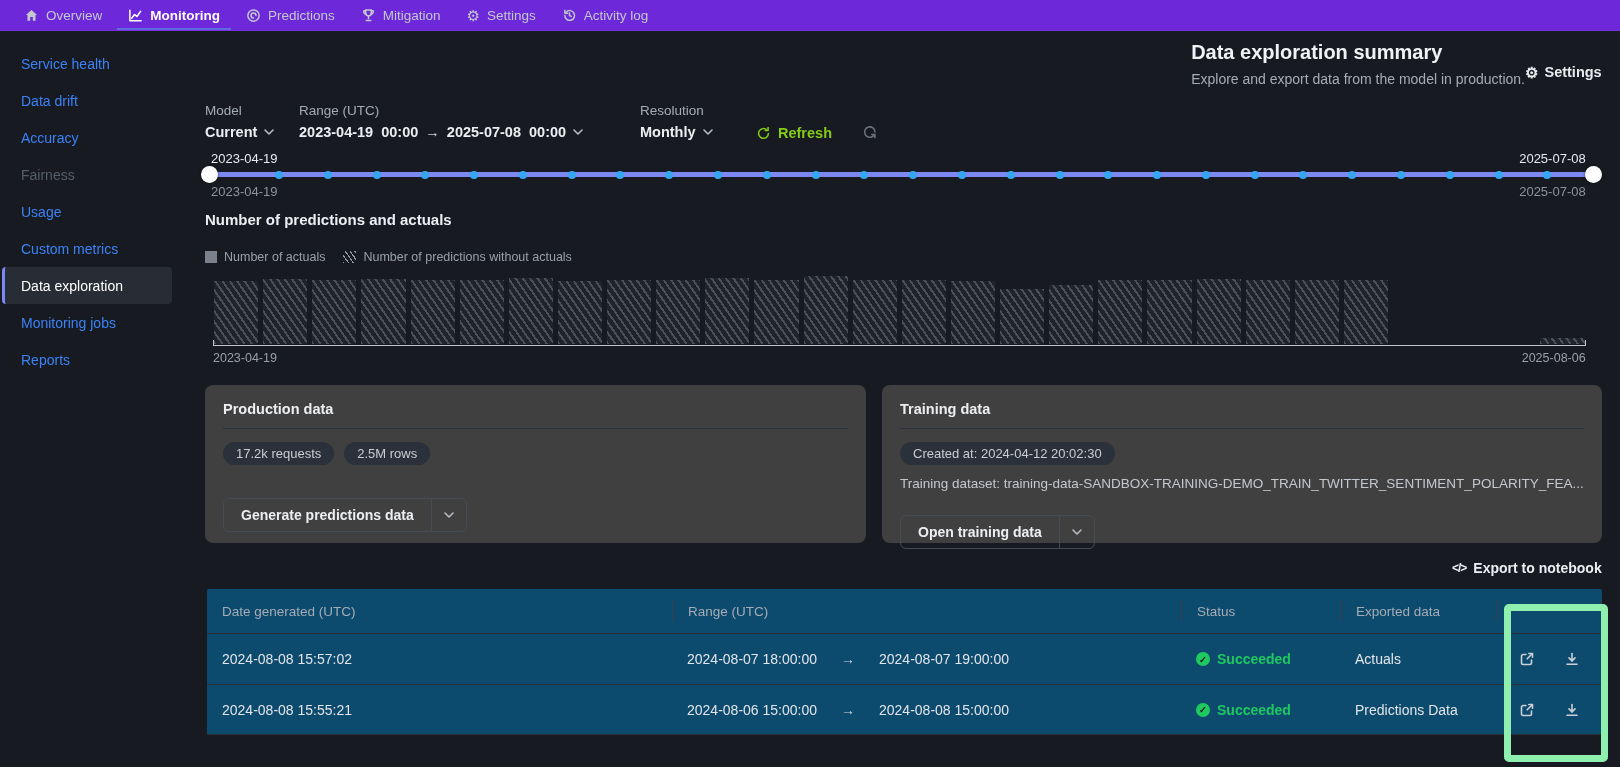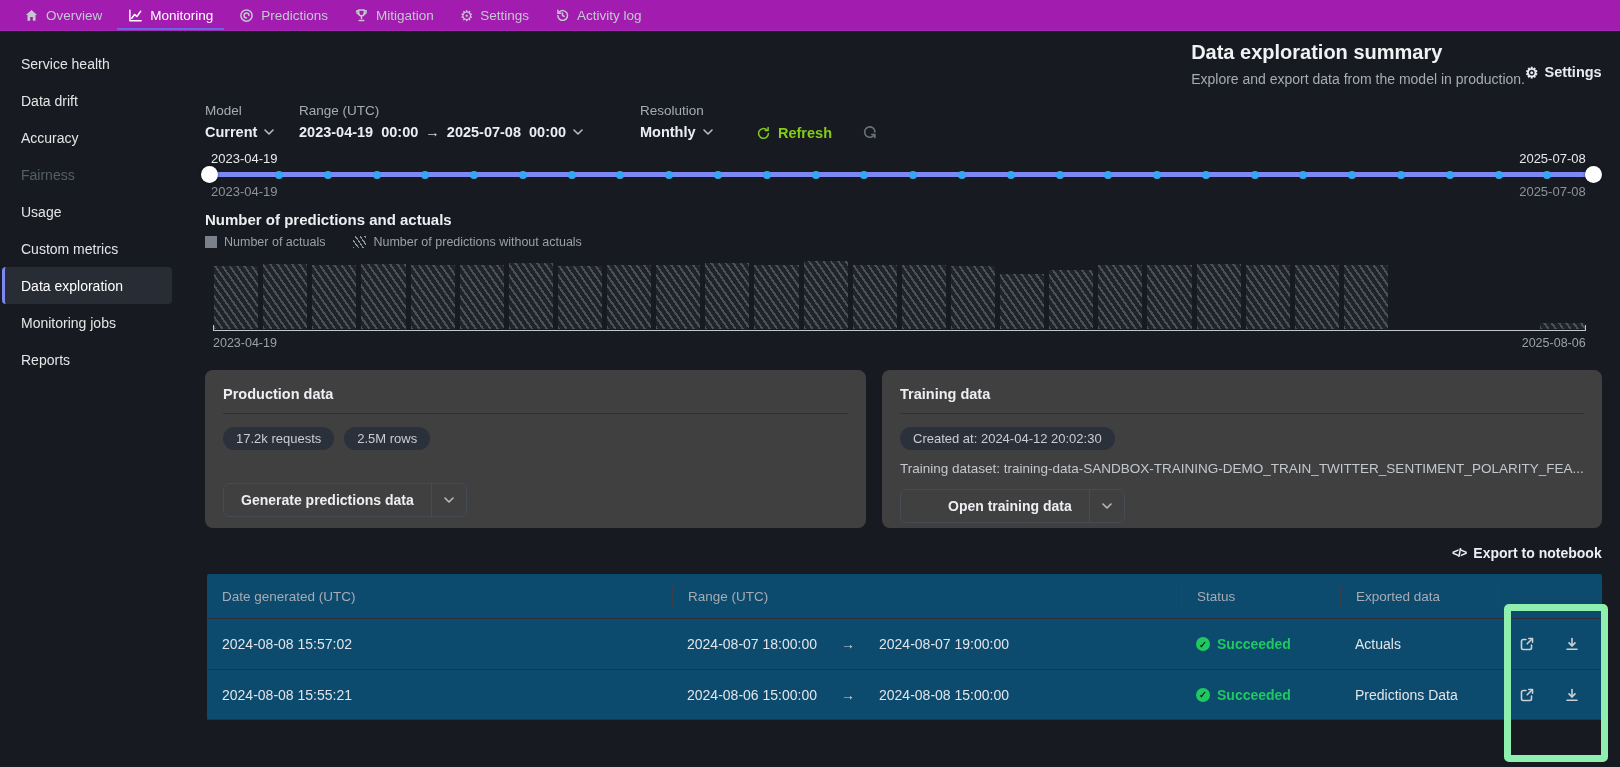--- a/index.html
+++ b/index.html
@@ -2,32 +2,32 @@
 <html><head>
 <meta charset="utf-8">
 <style>
   * { margin:0; padding:0; box-sizing:border-box; }
   html,body { width:1620px; height:767px; overflow:hidden; background:#171b21;
     font-family:"Liberation Sans", sans-serif; color:#e7e9ec; }
   svg { display:block; }
   .stroke { fill:none; stroke:currentColor; stroke-width:1.6; stroke-linecap:round; stroke-linejoin:round; }
 
   
-  .topnav { height:31px; display:flex; align-items:stretch; padding-left:11px; background:#a21caf;
+  .topnav { height:31px; display:flex; align-items:stretch; padding-left:11px; background:#6d28d9;
     border-bottom:1px solid rgba(255,255,255,0.05); }
   .nav-item { display:flex; align-items:center; gap:7px; padding:0 13px; font-size:13.5px; color:#c3c8ce;
     position:relative; cursor:pointer; }
-  .nav-item.active { color:#ffffff; font-weight:normal; }
+  .nav-item.active { color:#ffffff; font-weight:bold; }
   .nav-item.active::after { content:""; position:absolute; left:2px; right:2px; bottom:0; height:2.5px; background:#5f6ae4; }
   .nav-item .ico { width:15px; height:15px; }
 
   
   .shell { display:flex; height:736px; }
   .sidebar { width:200px; flex:0 0 200px; padding-top:14px; }
-  .side-item { height:37px; display:flex; align-items:center; padding-left:16px; font-size:14px; color:#e5e5e5;
+  .side-item { height:37px; display:flex; align-items:center; padding-left:16px; font-size:14px; color:#3b82f6;
     margin:0 28px 0 2px; border-left:3px solid transparent; border-radius:4px; cursor:pointer; }
   .side-item.dim { color:#565e68; }
   .side-item.active { background:#272c35; border-left-color:#7d88f2; color:#fff; }
   .main { flex:1; padding:0 20px 0 5px; }
 
   
   .head-row { display:flex; justify-content:flex-end; margin-top:10px; }
   .page-title { font-size:20px; font-weight:bold; color:#f1f2f4; }
   .page-sub { margin-top:7px; font-size:14px; color:#a6acb4; }
   .settings-btn { display:flex; align-items:center; gap:6px; font-size:14.5px; font-weight:bold; color:#e9ebee;
@@ -56,21 +56,21 @@
     box-shadow:0 0 3px rgba(0,0,0,0.5); cursor:pointer; }
   .sl-handle.left { left:-4px; } .sl-handle.right { right:0px; }
   .sl-lab { position:absolute; font-size:13px; }
   .lab-tl { left:6px; top:0; color:#e7e9ec; }
   .lab-bl { left:6px; top:33px; color:#8d939c; }
   .lab-tr { right:16px; top:0; color:#e7e9ec; }
   .lab-br { right:16px; top:33px; color:#8d939c; }
 
   
   .chart-title { margin-top:12px; font-size:15px; font-weight:bold; color:#eceef1; }
-  .legend { display:flex; gap:28px; margin-top:7px; font-size:12.5px; color:#9aa0a8; align-items:center; }
+  .legend { display:flex; gap:18px; margin-top:22px; font-size:12.5px; color:#9aa0a8; align-items:center; }
   .leg-item { display:flex; align-items:center; gap:7px; }
   .sw-solid { width:12px; height:12px; background:#7b818a; }
   .sw-hatch { width:13px; height:12px;
     background:repeating-linear-gradient(55deg,#8d939c 0 1.2px, transparent 1.2px 4px); }
   .chart { position:relative; height:72px; margin:10px 16px 0 8px; border-bottom:1px solid #c2c6cc; }
   .chart::before, .chart::after { content:""; position:absolute; bottom:0; width:1px; height:5px; background:#c2c6cc; }
   .chart::before { left:0; } .chart::after { right:0; }
   .bars { position:absolute; left:1px; right:1px; top:0; bottom:1px; display:flex; align-items:flex-end; gap:5px; }
   .bar { flex:1; background-color:rgba(255,255,255,0.04);
     background-image:repeating-linear-gradient(55deg,#4a5059 0 2px, transparent 2px 6px); }
@@ -82,21 +82,21 @@
   .card-prod { width:661px; flex:0 0 661px; }
   .card-train { flex:1; }
   .card-title { font-size:14.5px; font-weight:bold; color:#eceef1; padding-bottom:11px;
     border-bottom:1px solid #2b313a; }
   .pill-row { display:flex; gap:10px; margin-top:13px; }
   .pill { background:#2b313a; border-radius:13px; padding:4px 13px; font-size:13px; color:#c9cdd3; }
   .dataset-line { margin-top:11px; font-size:13.5px; color:#c3c8cf; white-space:nowrap; overflow:hidden; }
   .split-btn { display:inline-flex; border:1px solid #454c56; border-radius:6px; overflow:hidden; }
   .split-main { padding:8px 17px; font-size:14px; font-weight:bold; color:#eceef1; cursor:pointer; }
   .split-chev { display:flex; align-items:center; padding:0 12px; border-left:1px solid #454c56; cursor:pointer; }
-  .mt-btn-prod { margin-top:33px; } .mt-btn-train { margin-top:13px;padding-left:30px; }
+  .mt-btn-prod { margin-top:33px; } .mt-btn-train { margin-top:24px; }
 
   
   .export-row { display:flex; justify-content:flex-end; align-items:center; gap:7px; margin-top:17px;
     font-size:14px; font-weight:bold; color:#eceef1; cursor:pointer; }
   .code-ico { font-size:12px; font-weight:bold; letter-spacing:-1px; }
   .table { margin-left:2px; margin-top:13px; background:#0c4a6e; border-radius:2px; }
   .tr { display:grid; grid-template-columns:465px 509px 159px 157px 1fr; align-items:center; }
   .tr.head { height:44px; color:#a6acb4; font-size:13.5px; }
   .tr.head .td { border-left:1px solid #39404a; height:22px; display:flex; align-items:center; }
   .tr.head .td:first-child { border-left:none; }

